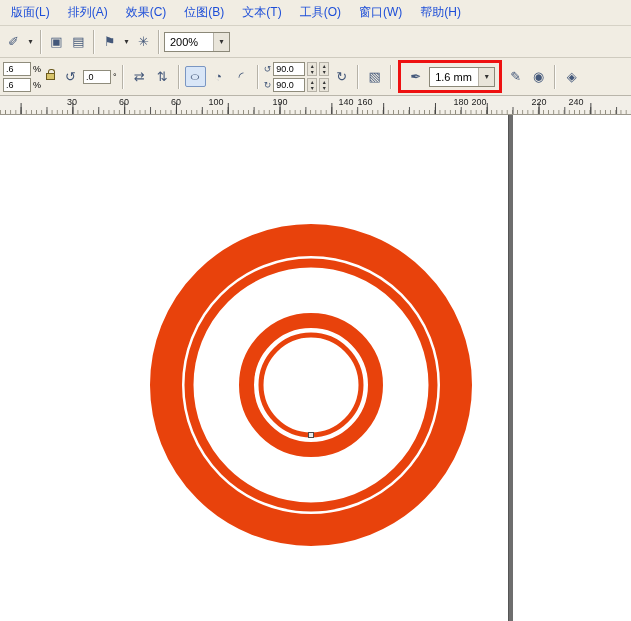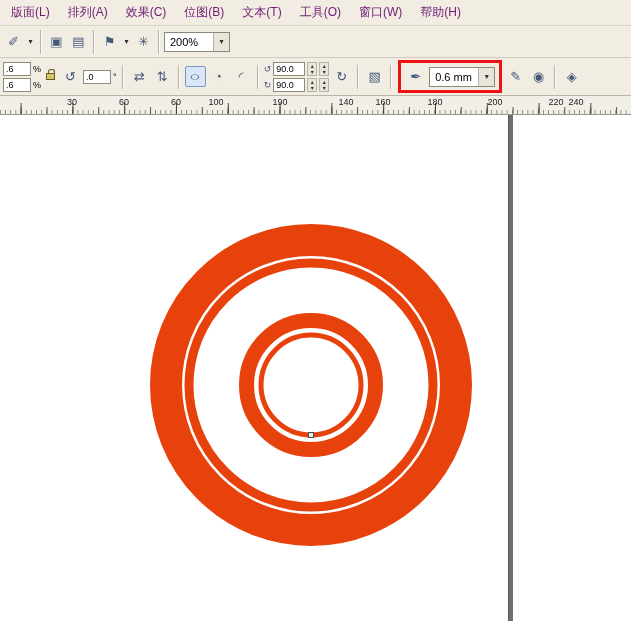--- a/index.html
+++ b/index.html
@@ -7,21 +7,21 @@
   .window {
     position: relative; width: 631px; height: 621px;
     background: #ffffff; overflow: hidden;
     font-family: "Liberation Sans", sans-serif;
   }
   
   .menubar {
     height: 26px; background: #f1ede3; border-bottom: 1px solid #d6d2c6;
     display: flex; align-items: center; padding-left: 2px;
   }
-  .menu-item { font-size: 12px; color: #701a75; padding: 4px 9px; cursor: default; }
+  .menu-item { font-size: 12px; color: #1d4ed8; padding: 4px 9px; cursor: default; }
   
   .toolbar {
     height: 32px; background: #f1ede3; border-bottom: 1px solid #cfcbbf;
     display: flex; align-items: center; padding: 0 3px; gap: 1px;
   }
   .propbar {
     height: 38px; background: #f1ede3; border-bottom: 1px solid #b9b5aa;
     display: flex; align-items: center; padding: 0 3px; gap: 2px;
   }
   .tb-btn {
@@ -163,42 +163,42 @@
       </div>
     </div>
     <span class="tb-btn">↻</span>
     <span class="sep"></span>
     <span class="tb-btn">▧</span>
     <span class="sep"></span>
 
     <div class="annotation-box">
       <span class="tb-btn">✒</span>
       <div class="combo">
-        <span class="combo-value">0.6 mm</span>
+        <span class="combo-value">1.6 mm</span>
         <span class="combo-btn">▾</span>
       </div>
     </div>
 
     <span class="tb-btn">✎</span>
     <span class="tb-btn">◉</span>
     <span class="sep"></span>
     <span class="tb-btn">◈</span>
   </div>
 
   <div class="ruler">
     <span class="ruler-num" style="left:72px">30</span>
     <span class="ruler-num" style="left:124px">60</span>
     <span class="ruler-num" style="left:176px">60</span>
     <span class="ruler-num" style="left:216px">100</span>
     <span class="ruler-num" style="left:280px">190</span>
     <span class="ruler-num" style="left:346px">140</span>
-    <span class="ruler-num" style="left:383px">160</span>
-    <span class="ruler-num" style="left:435px">180</span>
-    <span class="ruler-num" style="left:495px">200</span>
-    <span class="ruler-num" style="left:556px">220</span>
+    <span class="ruler-num" style="left:365px">160</span>
+    <span class="ruler-num" style="left:461px">180</span>
+    <span class="ruler-num" style="left:479px">200</span>
+    <span class="ruler-num" style="left:539px">220</span>
     <span class="ruler-num" style="left:576px">240</span>
   </div>
 
   <div class="canvas">
     <svg width="631" height="506" viewBox="0 0 631 506">
       <circle cx="311" cy="270" r="145" fill="none" stroke-width="32" stroke="#E8420C"></circle>
       <circle cx="311" cy="270" r="122" fill="none" stroke-width="9" stroke="#E8420C"></circle>
       <circle cx="311" cy="270" r="64.5" fill="none" stroke-width="15" stroke="#E8420C"></circle>
       <circle cx="311" cy="270" r="50" fill="none" stroke-width="5" stroke="#E8420C"></circle>
     </svg>

